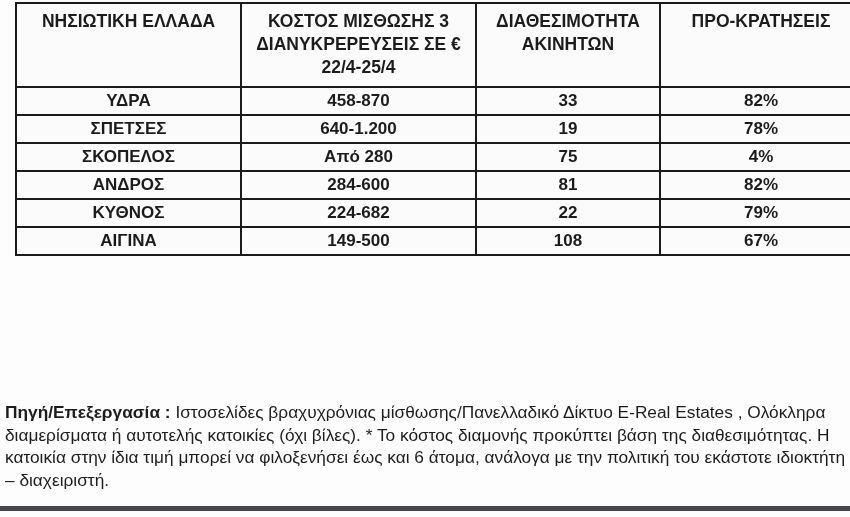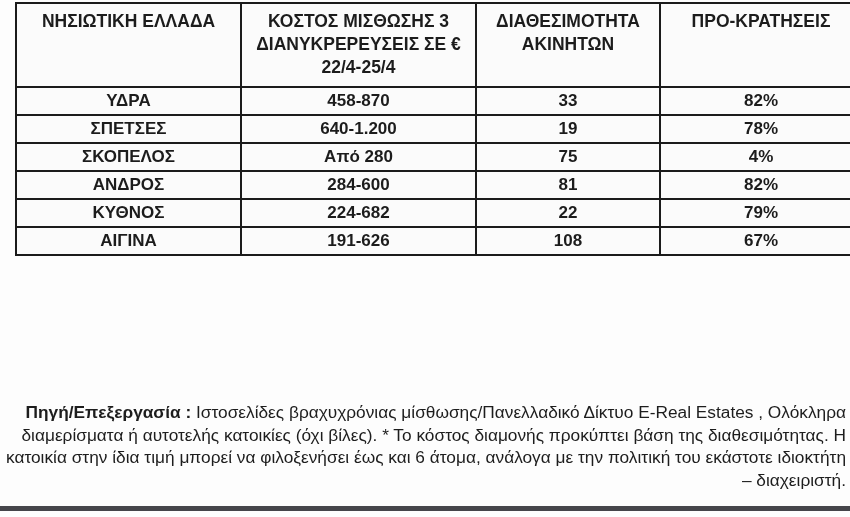--- a/index.html
+++ b/index.html
@@ -44,21 +44,21 @@
     margin-top: 22px;
   }
   .footnote {
     position: absolute;
     top: 401px;
     left: 5px;
     width: 841px;
     font-size: 17.3px;
     line-height: 22.6px;
     color: #1d1d1d;
-    text-align: right;
+    text-align: left;
   }
   .footnote .lead { font-weight: bold; }
   .bottom-bar {
     position: absolute;
     left: 0;
     top: 506px;
     width: 850px;
     height: 5px;
     background: #45454a;
   }
@@ -112,21 +112,21 @@
         <td>82%</td>
       </tr>
       <tr>
         <td>ΚΥΘΝΟΣ</td>
         <td>224-682</td>
         <td>22</td>
         <td>79%</td>
       </tr>
       <tr>
         <td>ΑΙΓΙΝΑ</td>
-        <td>191-626</td>
+        <td>149-500</td>
         <td>108</td>
         <td>67%</td>
       </tr>
     </tbody>
   </table>
 
   <div class="footnote"><span class="lead">Πηγή/Επεξεργασία :</span><span> Ιστοσελίδες βραχυχρόνιας μίσθωσης/Πανελλαδικό Δίκτυο E-Real Estates , Ολόκληρα διαμερίσματα ή αυτοτελής κατοικίες (όχι βίλες). * Το κόστος διαμονής προκύπτει βάση της διαθεσιμότητας. Η κατοικία στην ίδια τιμή μπορεί να φιλοξενήσει έως και 6 άτομα, ανάλογα με την πολιτική του εκάστοτε ιδιοκτήτη – διαχειριστή.</span></div>
 
   <div class="bottom-bar"></div>
 

